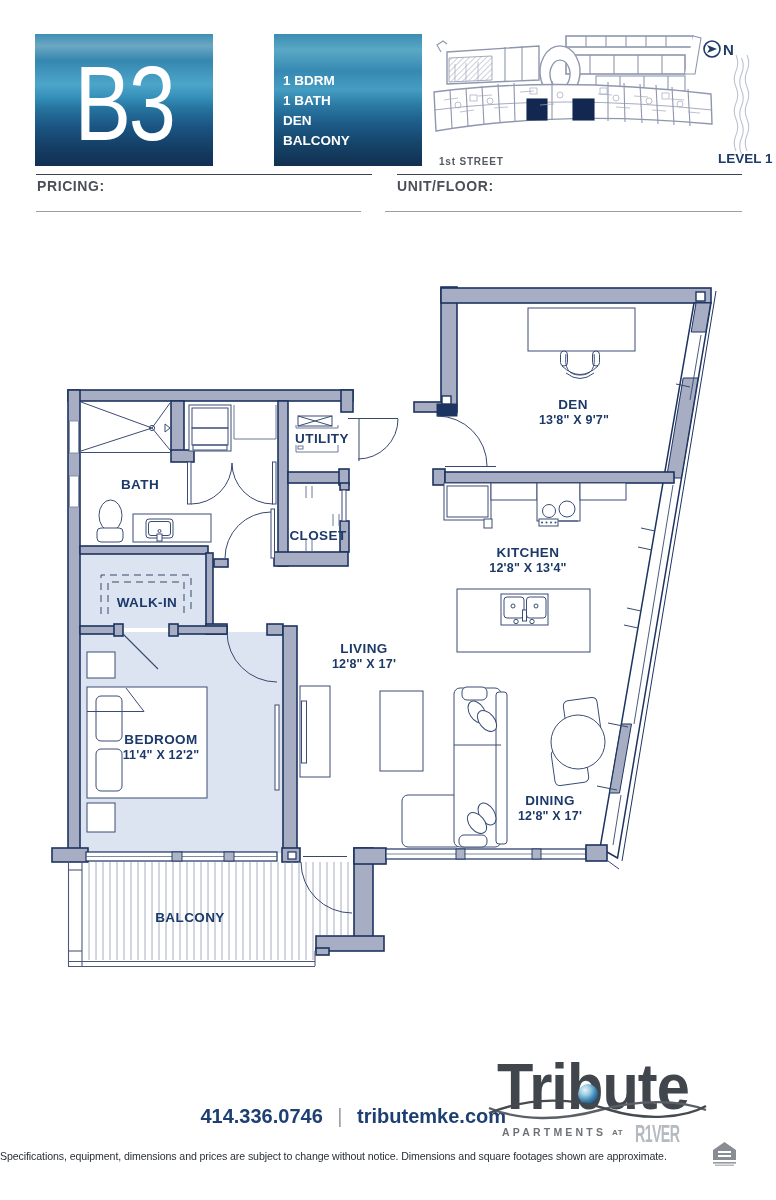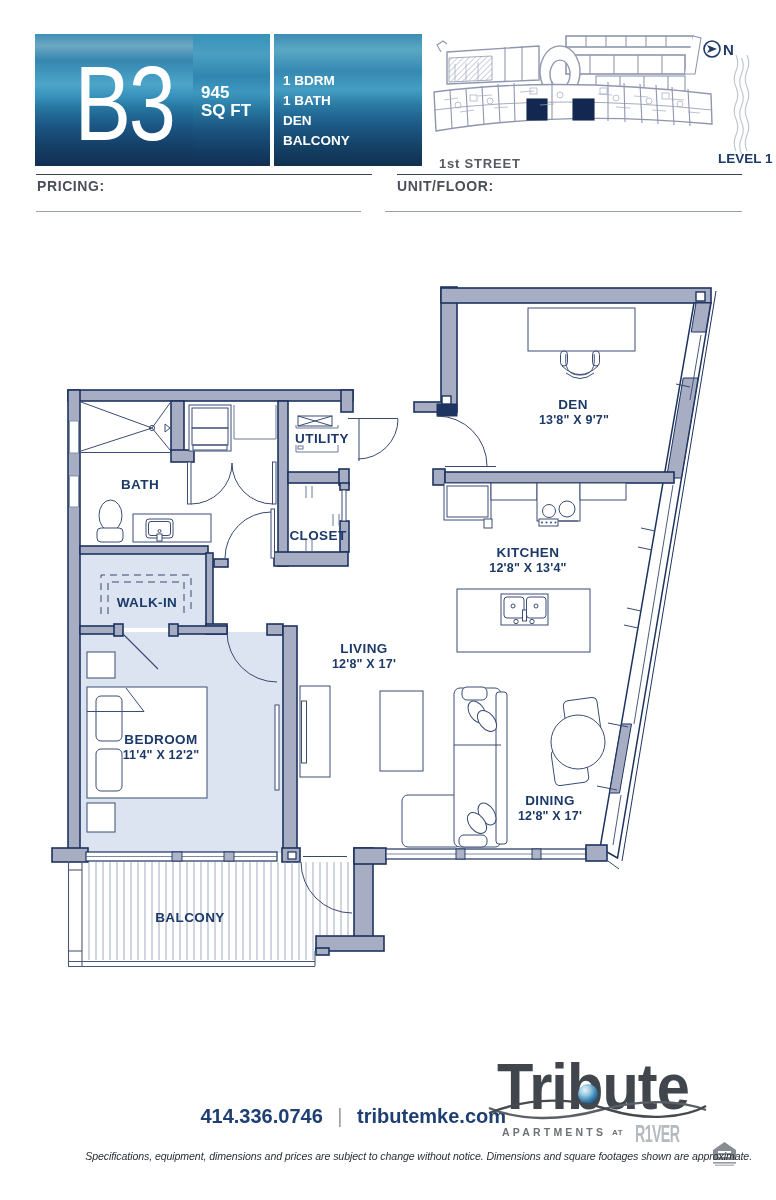--- a/index.html
+++ b/index.html
@@ -9,38 +9,35 @@
   .hbox{position:absolute;top:34px;height:132px;color:#fff;}
   .b1{left:35px;width:178px;background:linear-gradient(180deg,#3e8fb5 0%,#6ca8c2 9%,#3587b0 20%,#4da5c9 38%,#3590ba 48%,#26759f 56%,#1b5584 70%,#153f66 85%,#122f53 100%);}
   .b2{left:193px;width:77px;background:linear-gradient(180deg,#3891b8 0%,#4a9fc2 15%,#3186af 32%,#3d98bf 44%,#26759f 58%,#1a5480 72%,#133e64 88%,#112f52 100%);}
   .b3box{left:274px;width:148px;background:linear-gradient(180deg,#3c8db3 0%,#5aa8c5 12%,#3689b2 28%,#459dc2 42%,#2a7aa4 54%,#1d5b88 68%,#154368 84%,#113050 100%);}
   .b1 .big{position:absolute;left:50%;top:31px;transform:translateX(-50%) scaleX(0.8);font-size:106px;line-height:76px;font-weight:400;letter-spacing:-3px;}
   .b2 .t{position:absolute;left:8px;top:50px;font-size:17px;font-weight:bold;line-height:17.5px;letter-spacing:0;}
   .b3box .t{position:absolute;left:9px;top:37px;font-size:13.5px;font-weight:bold;line-height:20px;}
   .lbl{position:absolute;font-size:14px;font-weight:bold;color:#4a4f58;letter-spacing:0.6px;}
   .rule1{position:absolute;height:1.4px;background:#3c4350;}
   .rule2{position:absolute;height:1.2px;background:#9aa0a8;}
-  .street{position:absolute;font-size:13px;color:#565b63;font-weight:bold;letter-spacing:0.8px;}
+  .street{position:absolute;font-size:10px;color:#565b63;font-weight:bold;letter-spacing:0.8px;}
   .level{position:absolute;font-size:13.5px;color:#1d3a68;font-weight:bold;letter-spacing:0px;}
   .addr1{position:absolute;left:46px;top:1086px;width:460px;text-align:center;font-size:14.5px;font-weight:bold;color:#6f747b;}
   .addr2{position:absolute;left:46px;top:1105px;width:460px;text-align:right;font-size:20px;font-weight:bold;color:#1e3f71;}
   .addr2 .sep{color:#9aa0a8;font-weight:normal;padding:0 9px;}
-  .disc{position:absolute;left:0px;top:1150px;width:752px;text-align:right;font-size:10.6px;color:#2a2f38;letter-spacing:-0.1px;font-style:italic;}
+  .disc{position:absolute;left:0px;top:1150px;width:752px;text-align:left;font-size:10.6px;color:#2a2f38;letter-spacing:-0.1px;}
 </style>
 </head>
 <body>
 <div class="page">
 
   <div class="hbox b1">
       <div class="big">B3</div>
     </div>
 
-  <div class="hbox b2">
-      <div class="t">945<br>SQ FT</div>
-    </div>
 
   <div class="hbox b3box">
       <div class="t">1 BDRM<br>1 BATH<br>DEN<br>BALCONY</div>
     </div>
 
   <div id="sitemap" class="abs" style="left:0;top:0;">
   <svg width="776" height="200" viewBox="0 0 776 200" fill="none" xmlns="http://www.w3.org/2000/svg">
     <defs>
       <pattern id="hatch" width="4" height="4" patternUnits="userSpaceOnUse" patternTransform="rotate(45)">
         <line x1="0" y1="0" x2="0" y2="4" stroke="#9aa2b8" stroke-width="1"></line>

